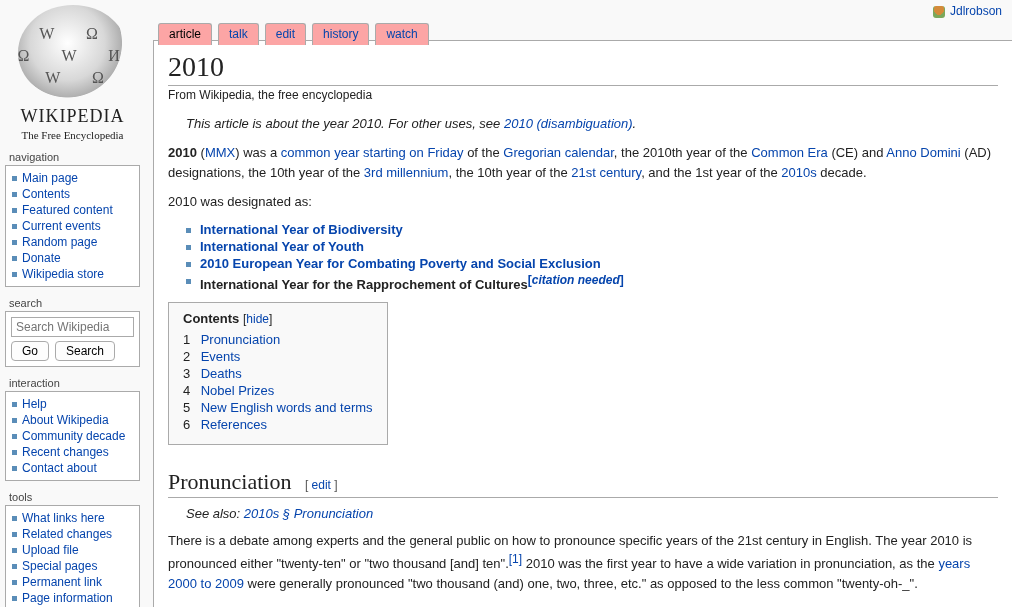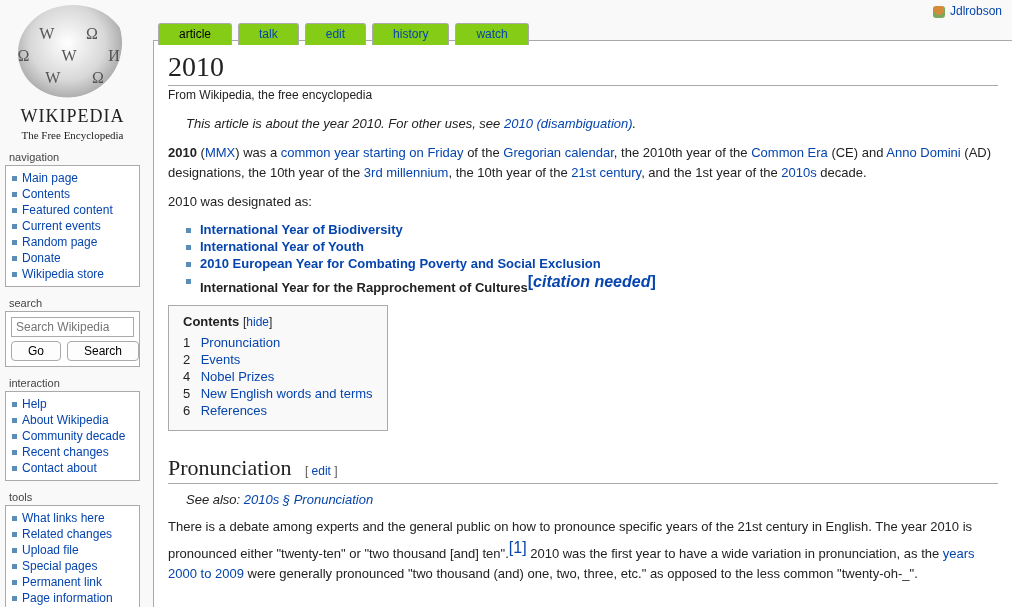--- a/index.html
+++ b/index.html
@@ -77,21 +77,21 @@
   }
   #search-input {
     width: 100%;
     font-size: 12px;
     padding: 2px 4px;
     border: 1px solid #aaa;
     margin-bottom: 4px;
   }
   .search-btns { display: flex; gap: 6px; }
   .search-btns input {
-    padding: 2px 16px;
+    padding: 2px 10px;
     font-size: 12px;
     border: 1px solid #aaa;
     border-radius: 4px;
     background: #fdfdfd;
     cursor: pointer;
   }
   #content-area { flex: 1; background: #f9f9f9; position: relative; overflow: hidden; }
   #topbar {
     position: absolute;
     top: 4px; right: 10px;
@@ -108,22 +108,22 @@
   #tabs {
     display: flex;
     gap: 6px;
     padding: 4px 0 0 4px;
     position: absolute;
     top: 18px; left: 4px;
   }
   .tab {
     border: 1px solid #aaa;
     border-bottom: none;
-    background: #84cc16;
-    padding: 3px 20px;
+    background: #fca5a5;
+    padding: 3px 10px;
     font-size: 12px;
     color: #0645ad;
     border-radius: 3px 3px 0 0;
     position: relative;
     top: 1px;
   }
   .tab.selected { color: #000; font-weight: normal; padding-bottom: 4px; }
   #content {
     border: 1px solid #aaa;
     border-right: none;
@@ -173,21 +173,21 @@
     margin: 24px 0 8px 0;
   }
   h2.section .editlink, h3.subsection .editlink {
     font-size: 12px;
     font-family: sans-serif;
     margin-left: 8px;
     color: #555;
   }
   h2.section .editlink a, h3.subsection .editlink a { color: #0645ad; }
   .seealso { font-style: italic; margin: 0 0 10px 18px; }
-  sup { font-size: 16px; color: #0645ad; }
+  sup { font-size: 12px; color: #0645ad; }
   sup .cn { font-style: italic; color: #0645ad; }
 </style>
 </head>
 <body>
 
 <div id="page">
 
   <div id="sidebar">
     <div id="logo">
       <div class="globe"></div>
@@ -285,20 +285,21 @@
       </ul>
 
       <div id="toc">
         <div class="toc-title">
           <span>Contents</span>
           <span class="hide"> [<a>hide</a>]</span>
         </div>
         <ol>
           <li><span class="num">1</span> <a>Pronunciation</a></li>
           <li><span class="num">2</span> <a>Events</a></li>
+          <li><span class="num">3</span> <a>Deaths</a></li>
           <li><span class="num">4</span> <a>Nobel Prizes</a></li>
           <li><span class="num">5</span> <a>New English words and terms</a></li>
           <li><span class="num">6</span> <a>References</a></li>
         </ol>
       </div>
 
       <h2 class="section">
         <span>Pronunciation</span>
         <span class="editlink">[ <a>edit</a> ]</span>
       </h2>

